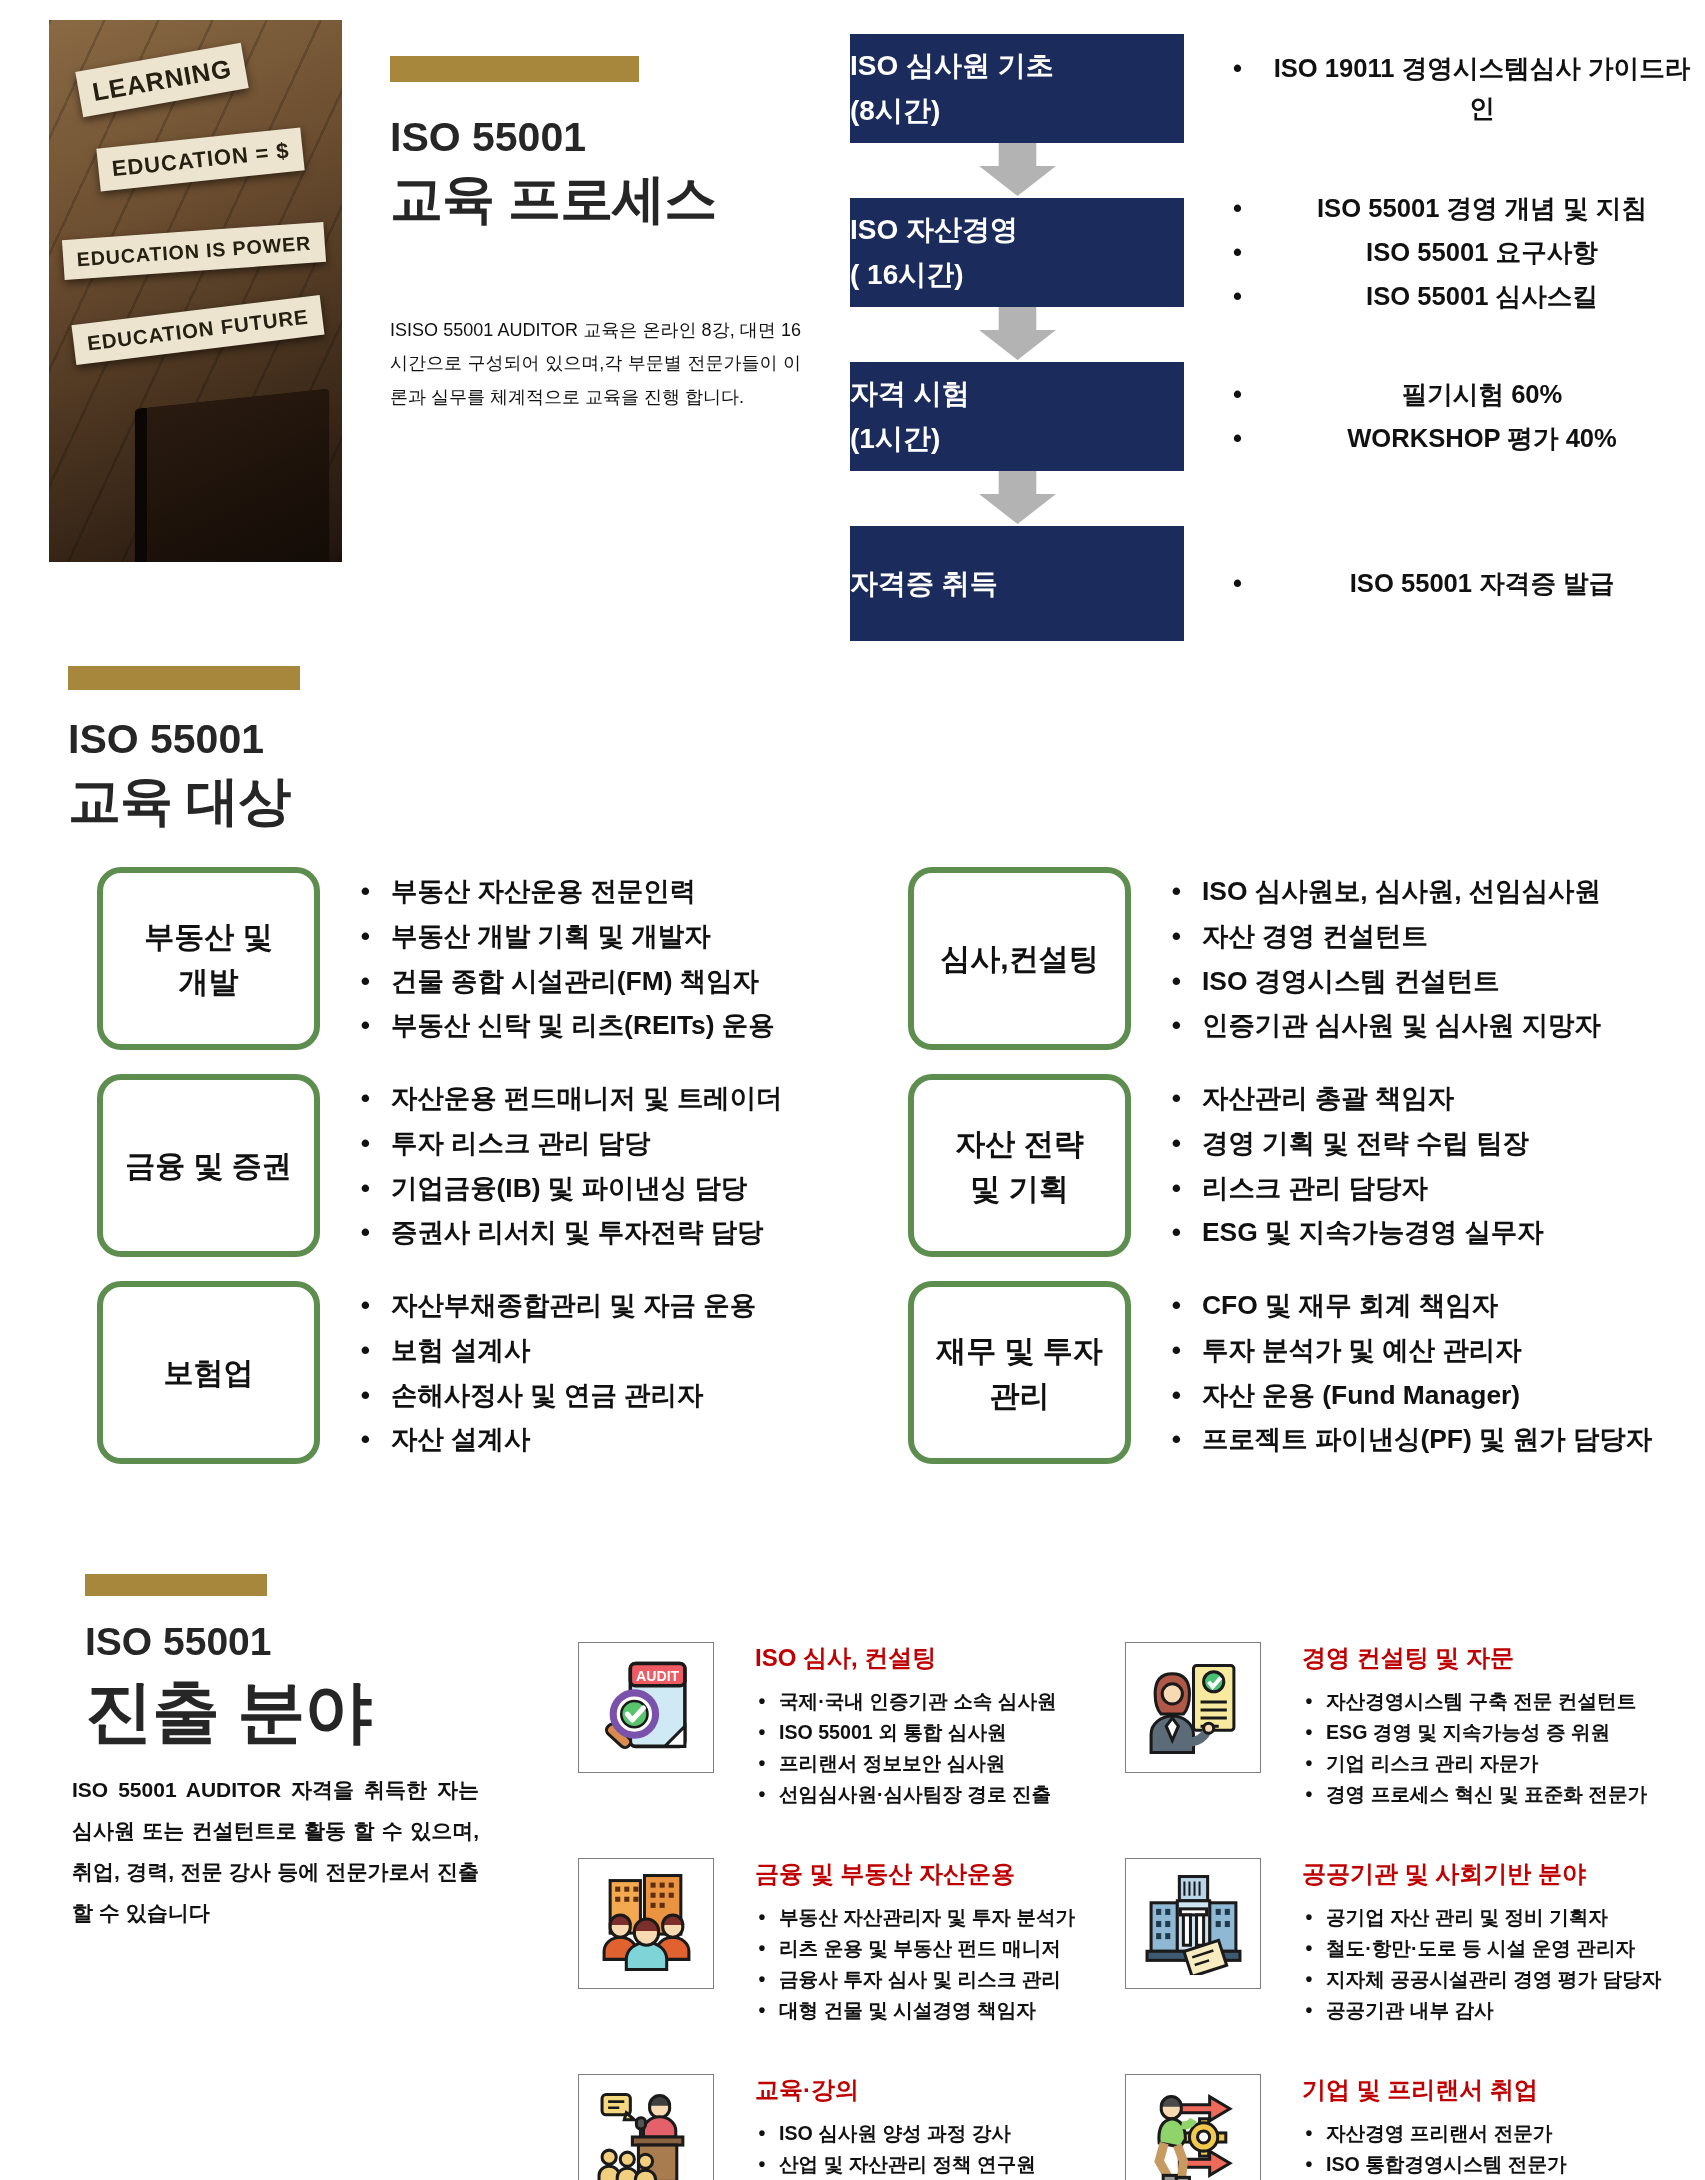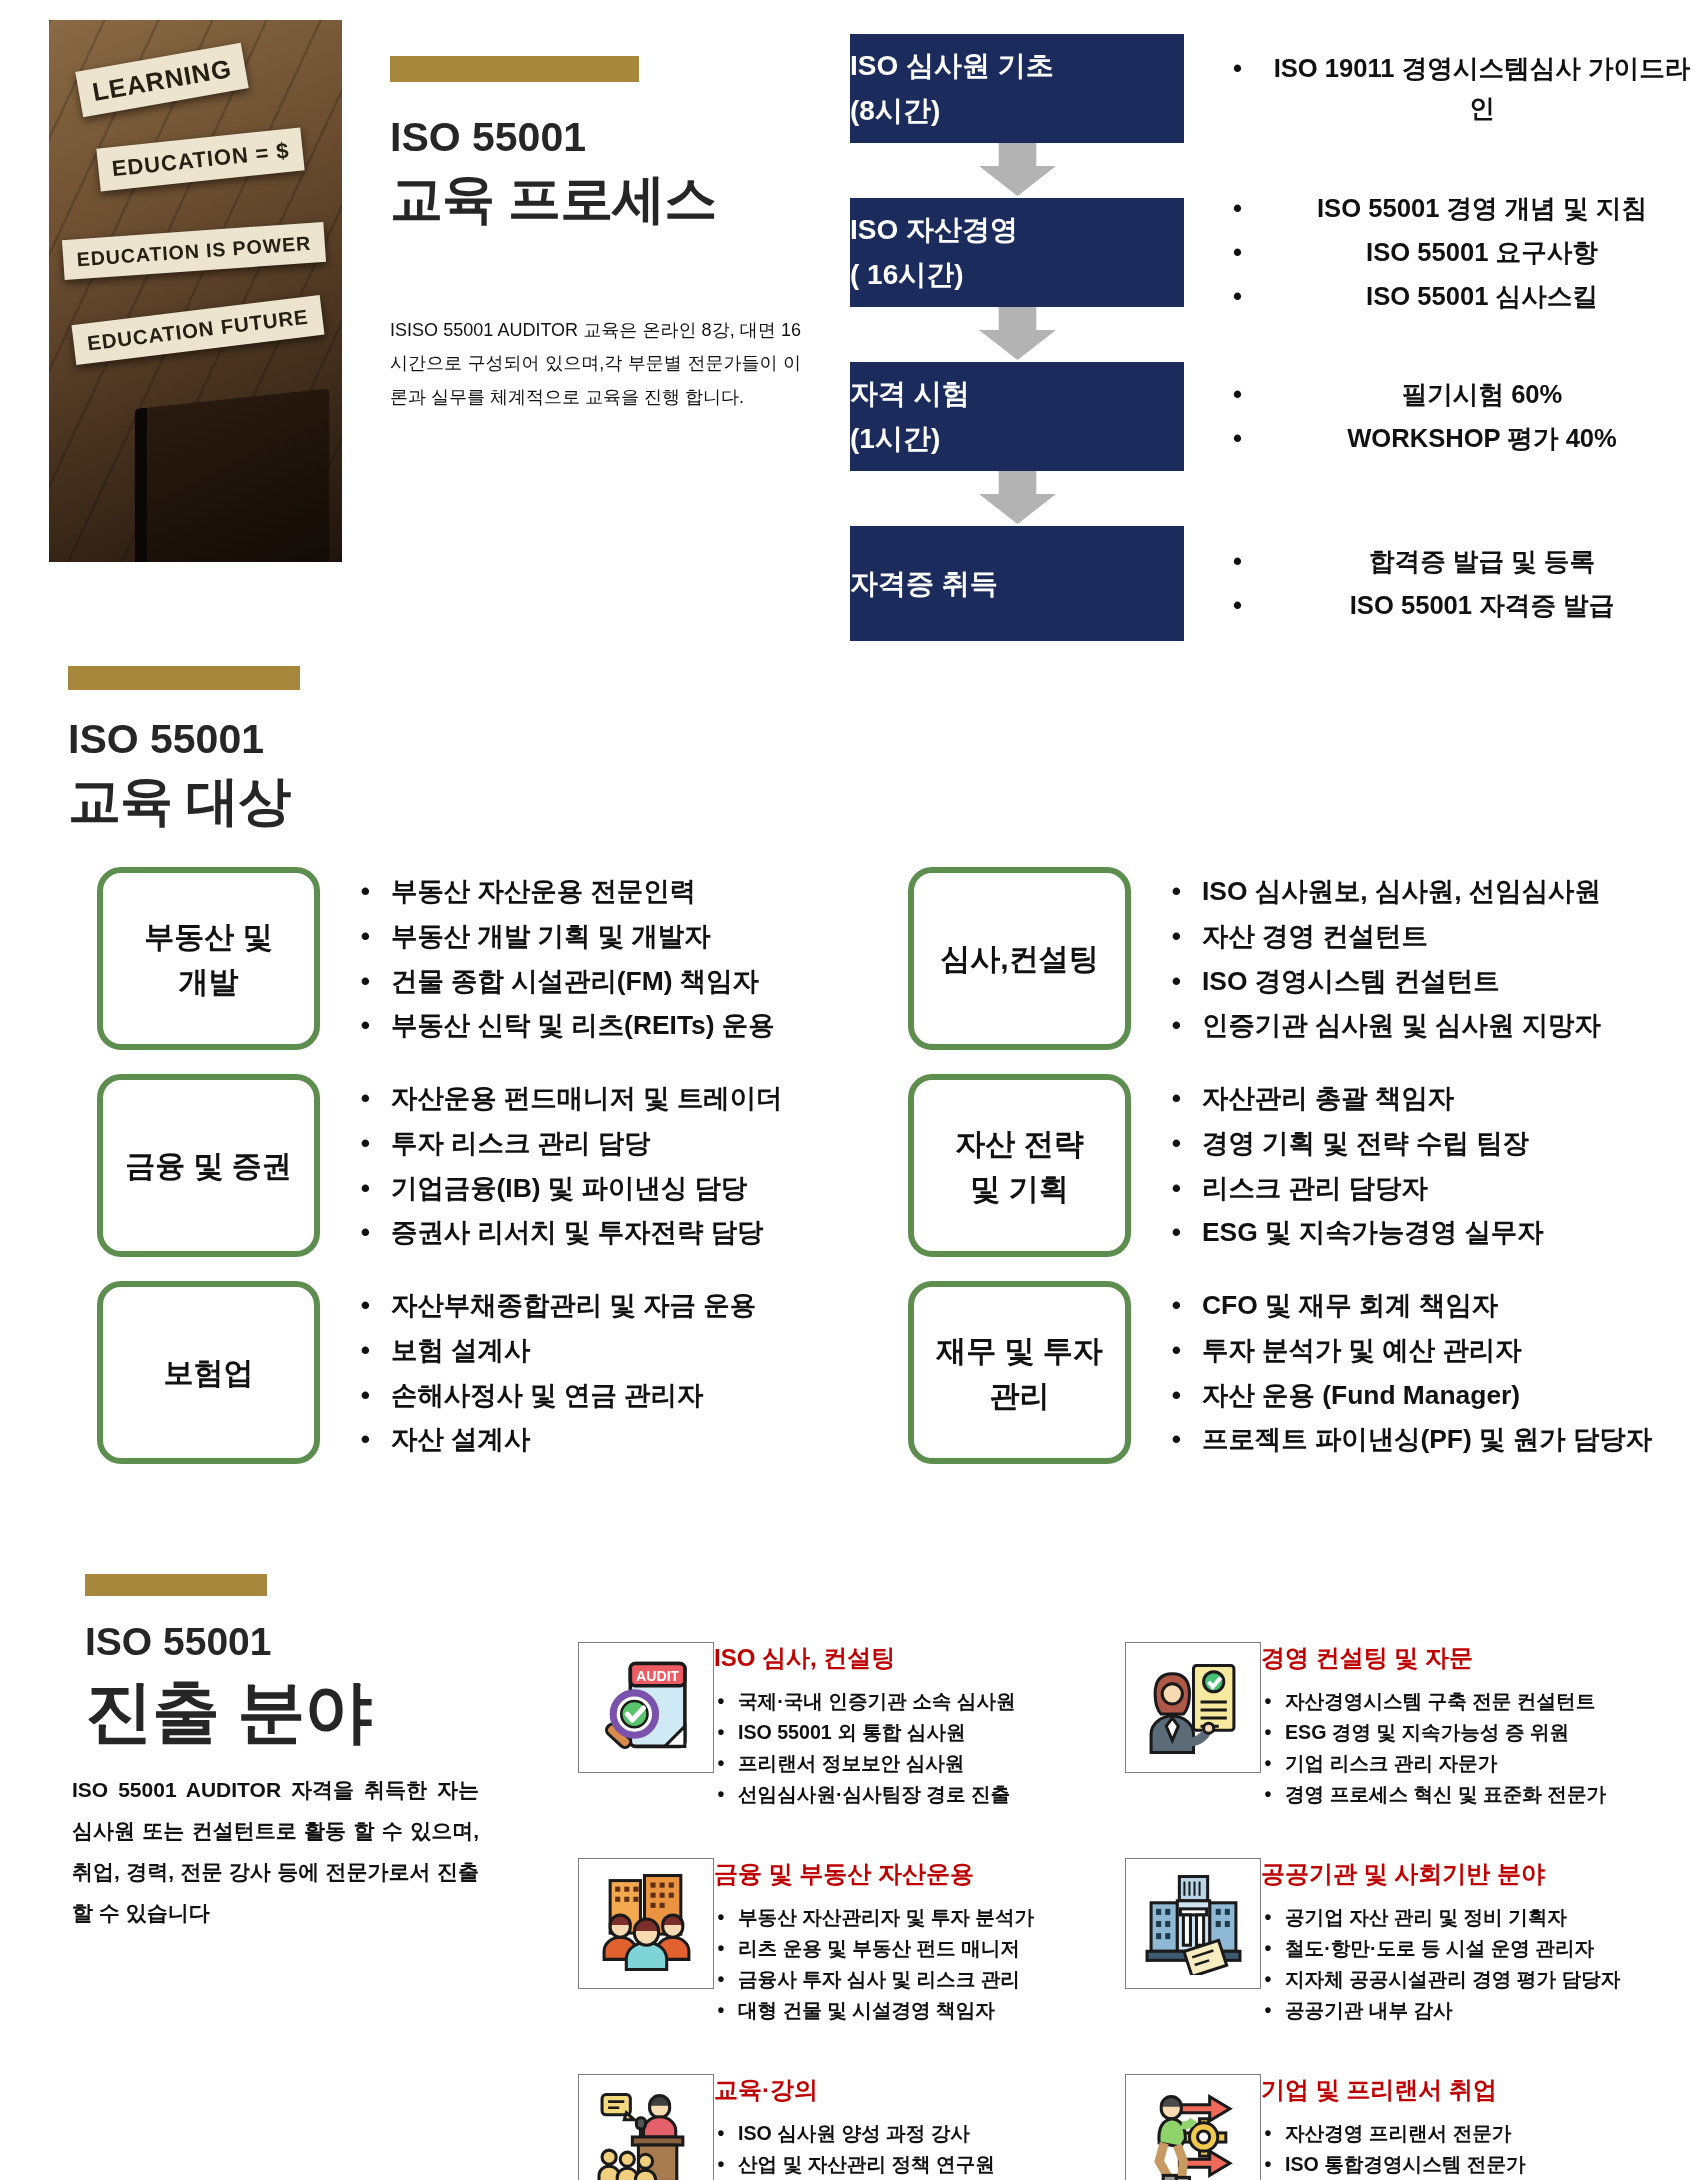--- a/index.html
+++ b/index.html
@@ -71,21 +71,21 @@
   .fld-header .eyebrow { margin-top:24px; font-size:39px; }
   .fld-header .big-title { margin-top:3.4px; font-size:68px;text-align:center; }
   .fld-desc { position:absolute; left:72px; top:1770px; width:407px; font-size:21px; font-weight:600;
     line-height:1.95; text-align:justify; color:#111; }
 
   .fld-grid { position:absolute; left:578px; top:1642px; width:1124px; display:grid;
     grid-template-columns:547px auto; row-gap:48px; }
   .fld-card { display:flex; }
   .fld-icon { width:136px; height:131px; border:1.7px solid #7f7f7f; background:#fff; flex:none;
     display:flex; align-items:center; justify-content:center; }
-  .fld-text { padding-top:0; }
+  .fld-text { margin-left:41px; padding-top:0; }
   .fld-title { color:var(--red,#c00000); font-size:24px; font-weight:800; margin-bottom:12px; }
   .fld-bullets { list-style:none; }
   .fld-bullets li { position:relative; font-size:19.6px; font-weight:700; line-height:1.58;
     padding-left:24px; color:#111; }
   .fld-bullets li::before { content:"\2022"; position:absolute; left:3.4px; }
 </style>
 </head>
 <body>
 
 <div id="page">
@@ -146,21 +146,20 @@
         <ul class="flow-bullets">
           <li>필기시험 60%</li>
           <li>WORKSHOP 평가 40%</li>
         </ul>
       </div>
       <div class="flow-row last">
         <div class="flow-box">
           <div class="t">자격증 취득</div>
         </div>
         <ul class="flow-bullets">
-          <li>합격증 발급 및 등록</li>
           <li>ISO 55001  자격증 발급</li>
         </ul>
       </div>
     </div>
 
   <div class="aud-header">
     <div class="gold-bar"></div>
     <div class="eyebrow">ISO 55001</div>
     <div class="big-title">교육 대상</div>
   </div>

